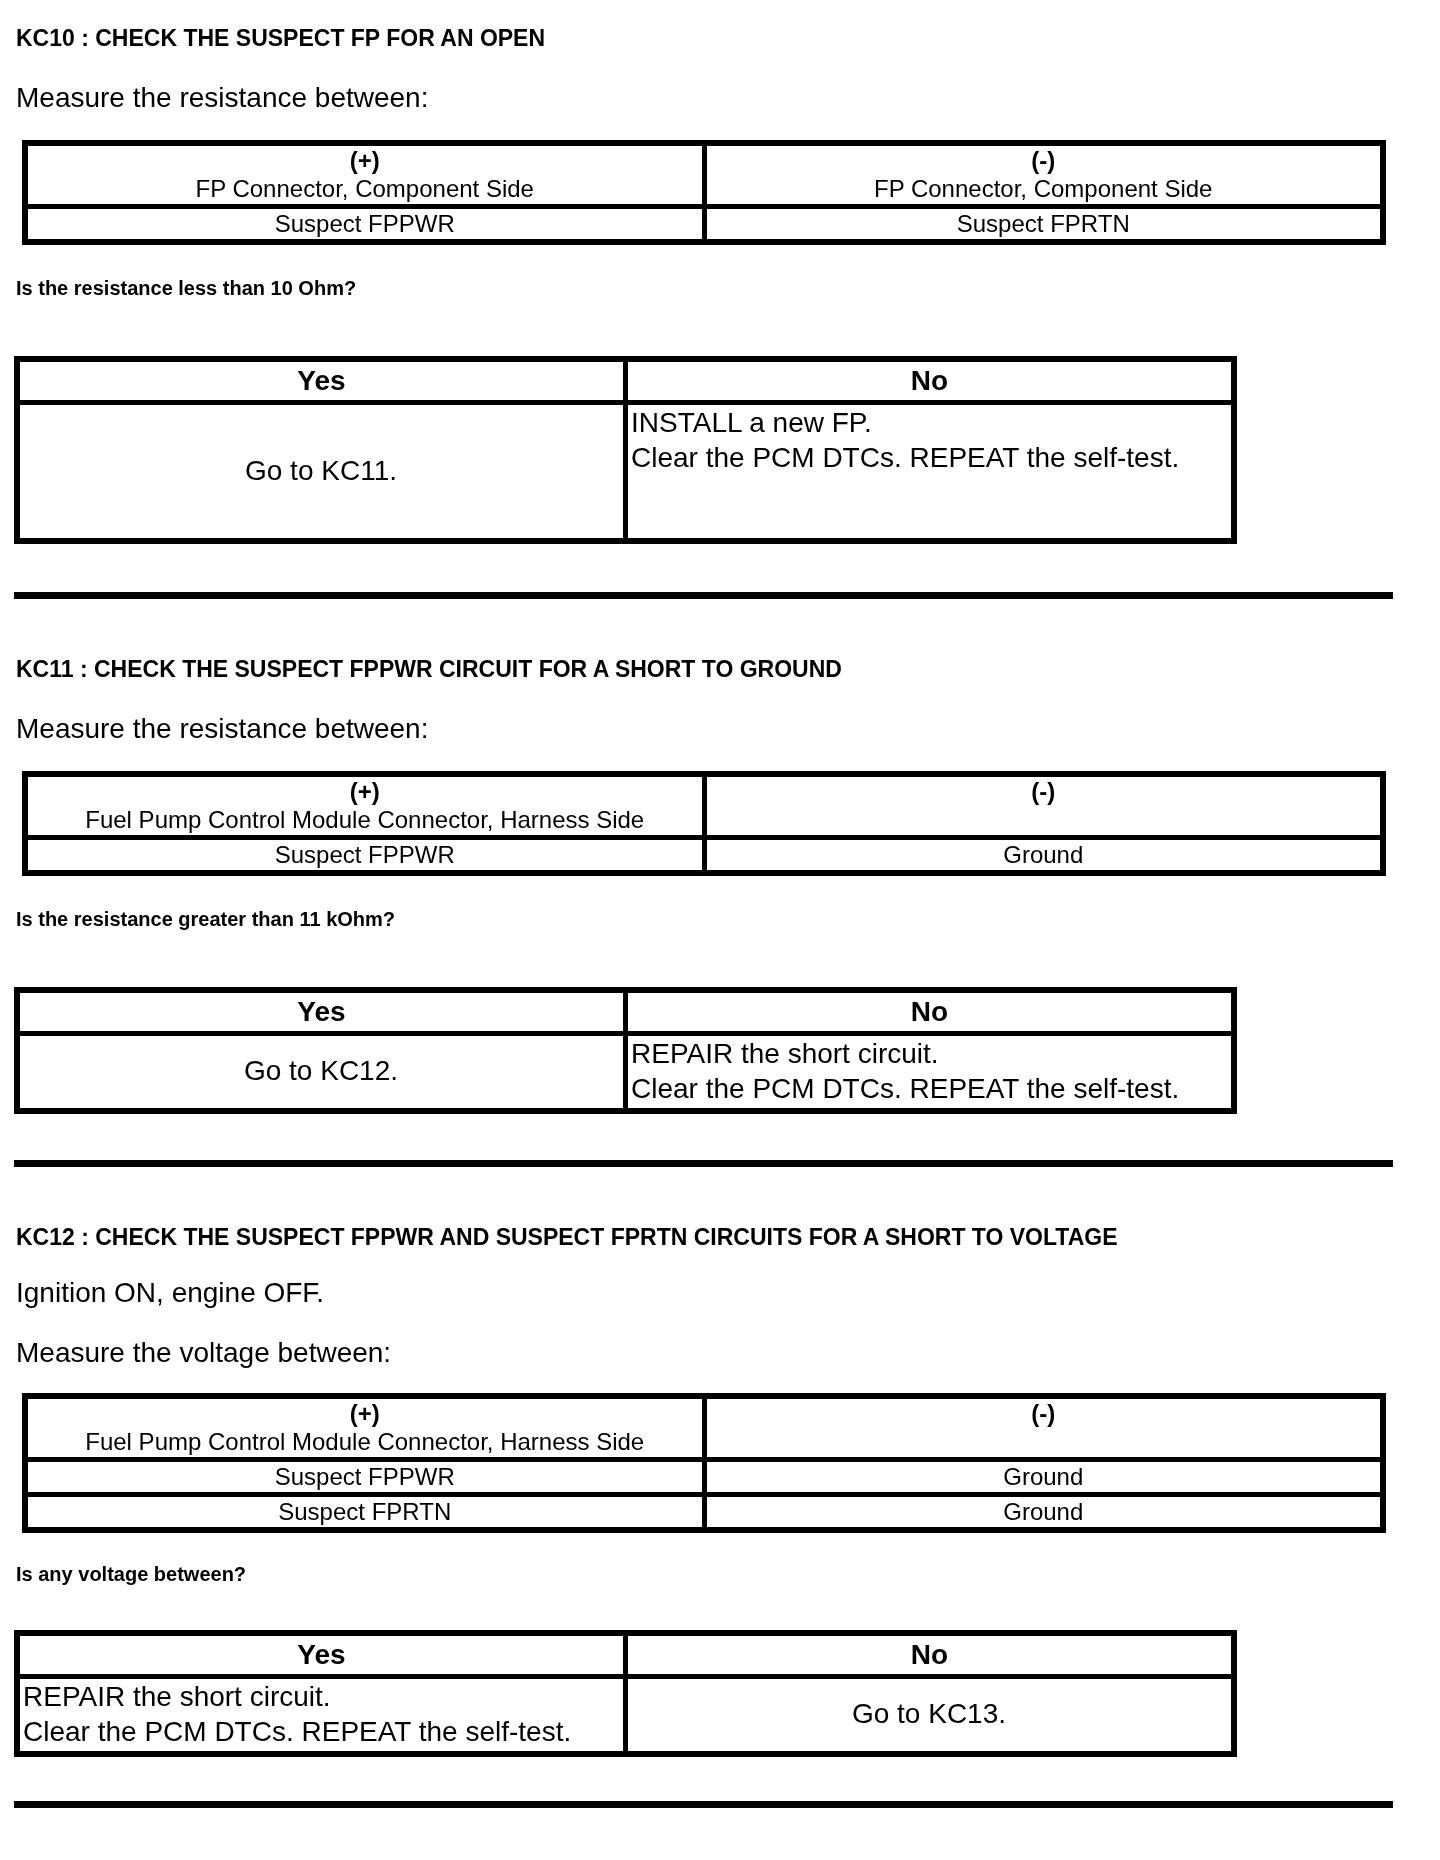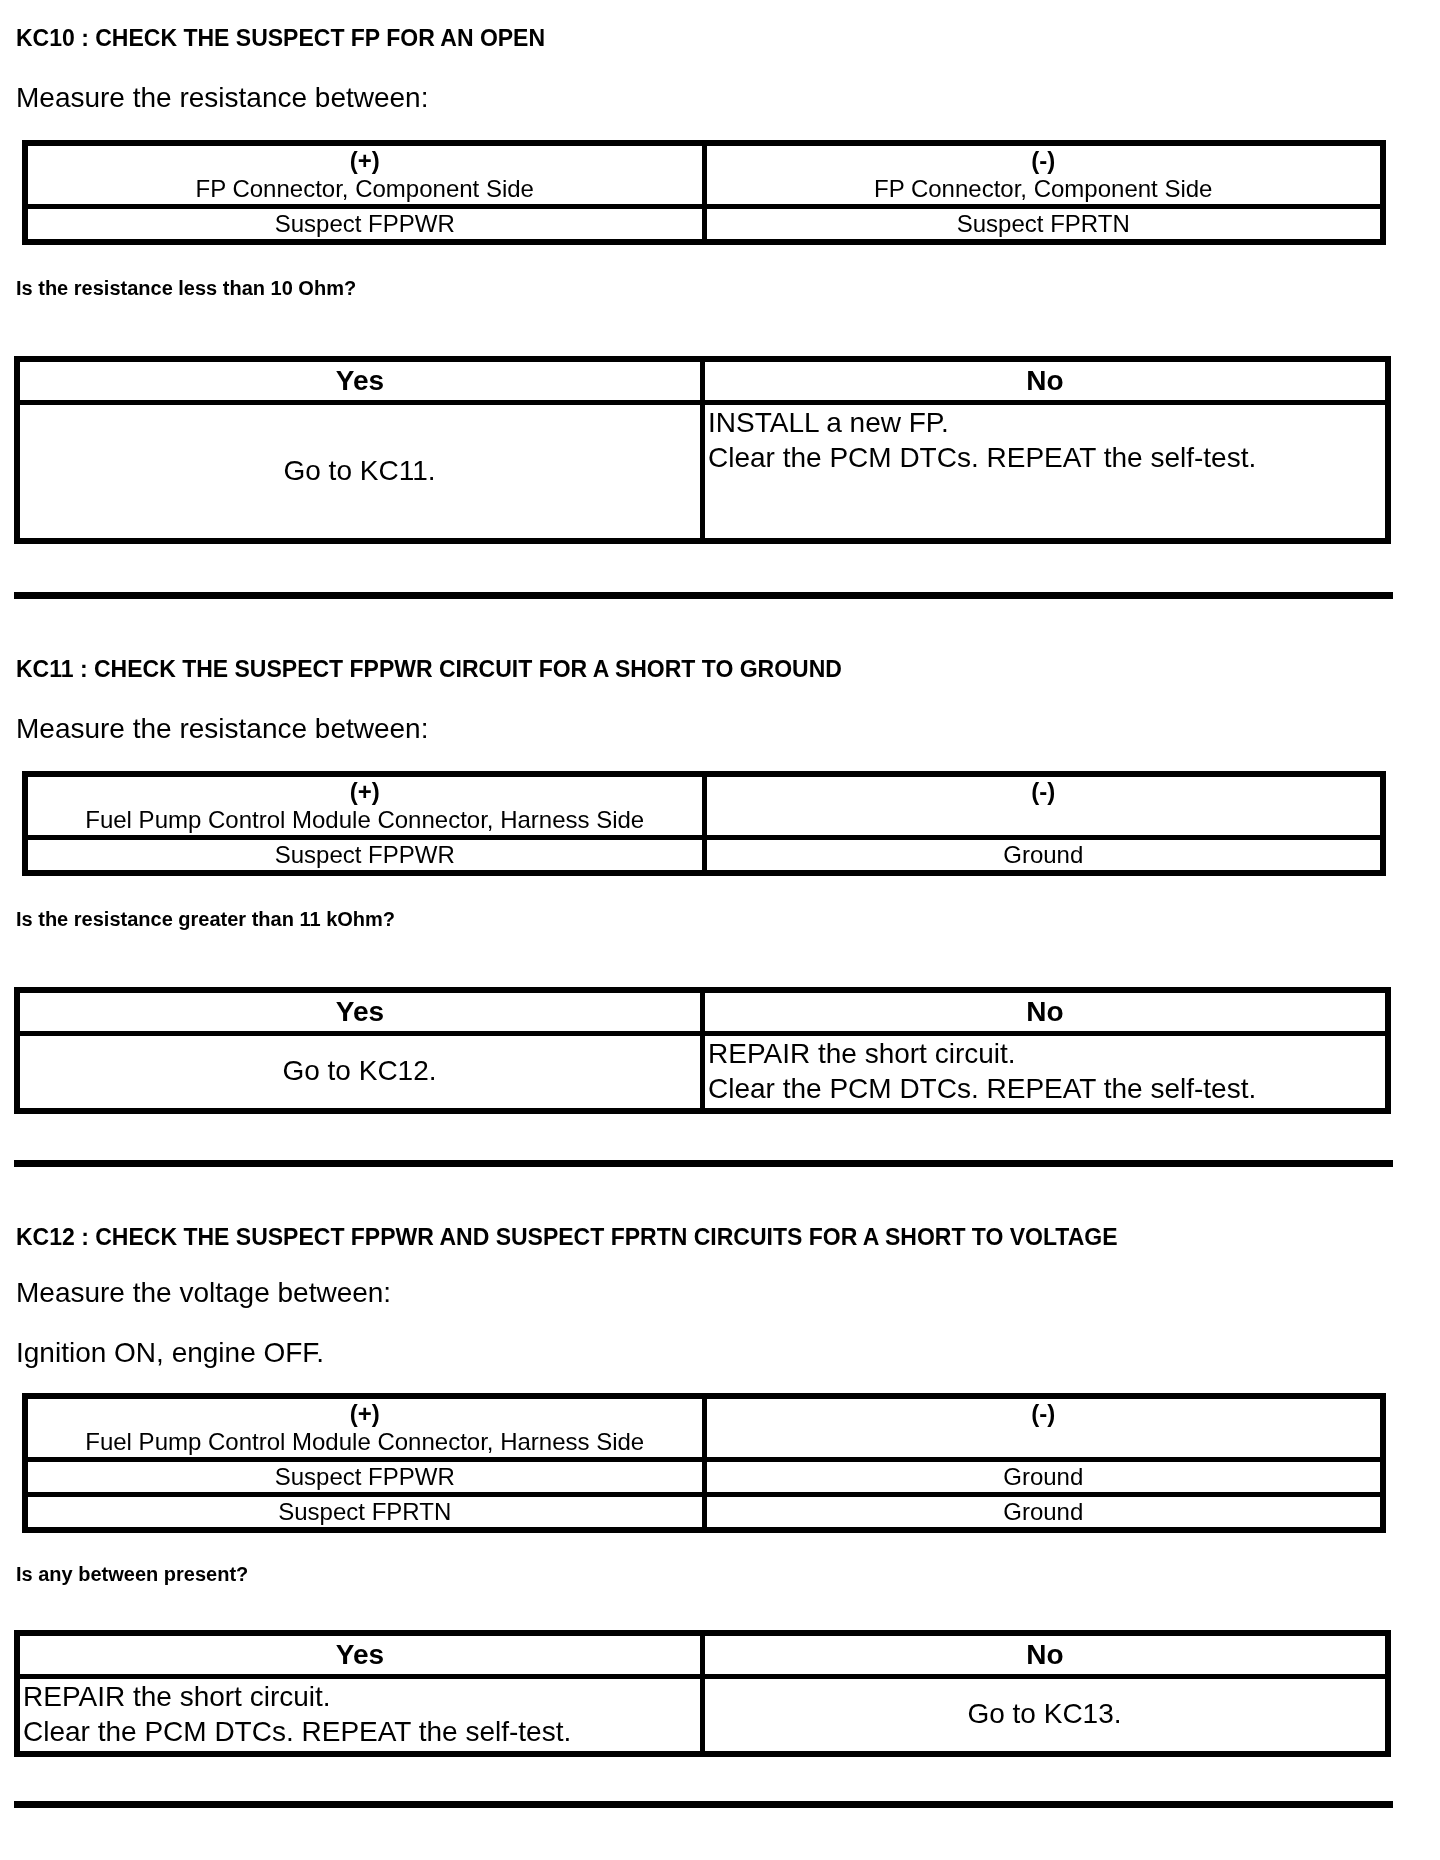--- a/index.html
+++ b/index.html
@@ -42,21 +42,21 @@
     border:5px solid #000;
     font-size:24px; line-height:28px;
     text-align:center; vertical-align:top;
     padding:1px 6px; overflow:hidden;
   }
   .mtable .sym { font-weight:bold; }
   .mtable .sub { min-height:28px; }
 
   .dtable {
     border-collapse:collapse; table-layout:fixed;
-    width:1377px; margin:52px 0 0 14px;
+    width:1223px; margin:52px 0 0 14px;
     border:6px solid #000;
   }
   #s2 .dtable { margin-top:40px; }
   .dtable th {
     border:5px solid #000;
     font-size:28px; font-weight:bold; line-height:34px;
     padding:2px; text-align:center;
   }
   .dtable td {
     border:5px solid #000;
@@ -185,23 +185,23 @@
       </tr>
     </tbody>
   </table>
 
   <div class="rule"></div>
 </section>
 
 <section id="s2">
   <h1 class="sec-heading">KC12 : CHECK THE SUSPECT FPPWR AND SUSPECT FPRTN CIRCUITS FOR A SHORT TO VOLTAGE</h1>
 
+  <p class="para">Ignition ON, engine OFF.</p>
+
   <p class="para">Measure the voltage between:</p>
-
-  <p class="para">Ignition ON, engine OFF.</p>
 
   <table class="mtable">
     <colgroup>
         <col style="width:50%">
         <col style="width:50%">
       </colgroup>
     <tbody>
       <tr>
         <td>
           <div class="sym">(+)</div>
@@ -216,21 +216,21 @@
         <td>Suspect FPPWR</td>
         <td>Ground</td>
       </tr>
       <tr>
         <td>Suspect FPRTN</td>
         <td>Ground</td>
       </tr>
     </tbody>
   </table>
 
-  <p class="question">Is any between present?</p>
+  <p class="question">Is any voltage between?</p>
 
   <table class="dtable">
     <colgroup>
         <col style="width:50%">
         <col style="width:50%">
       </colgroup>
     <thead>
       <tr>
         <th>Yes</th>
         <th>No</th>

